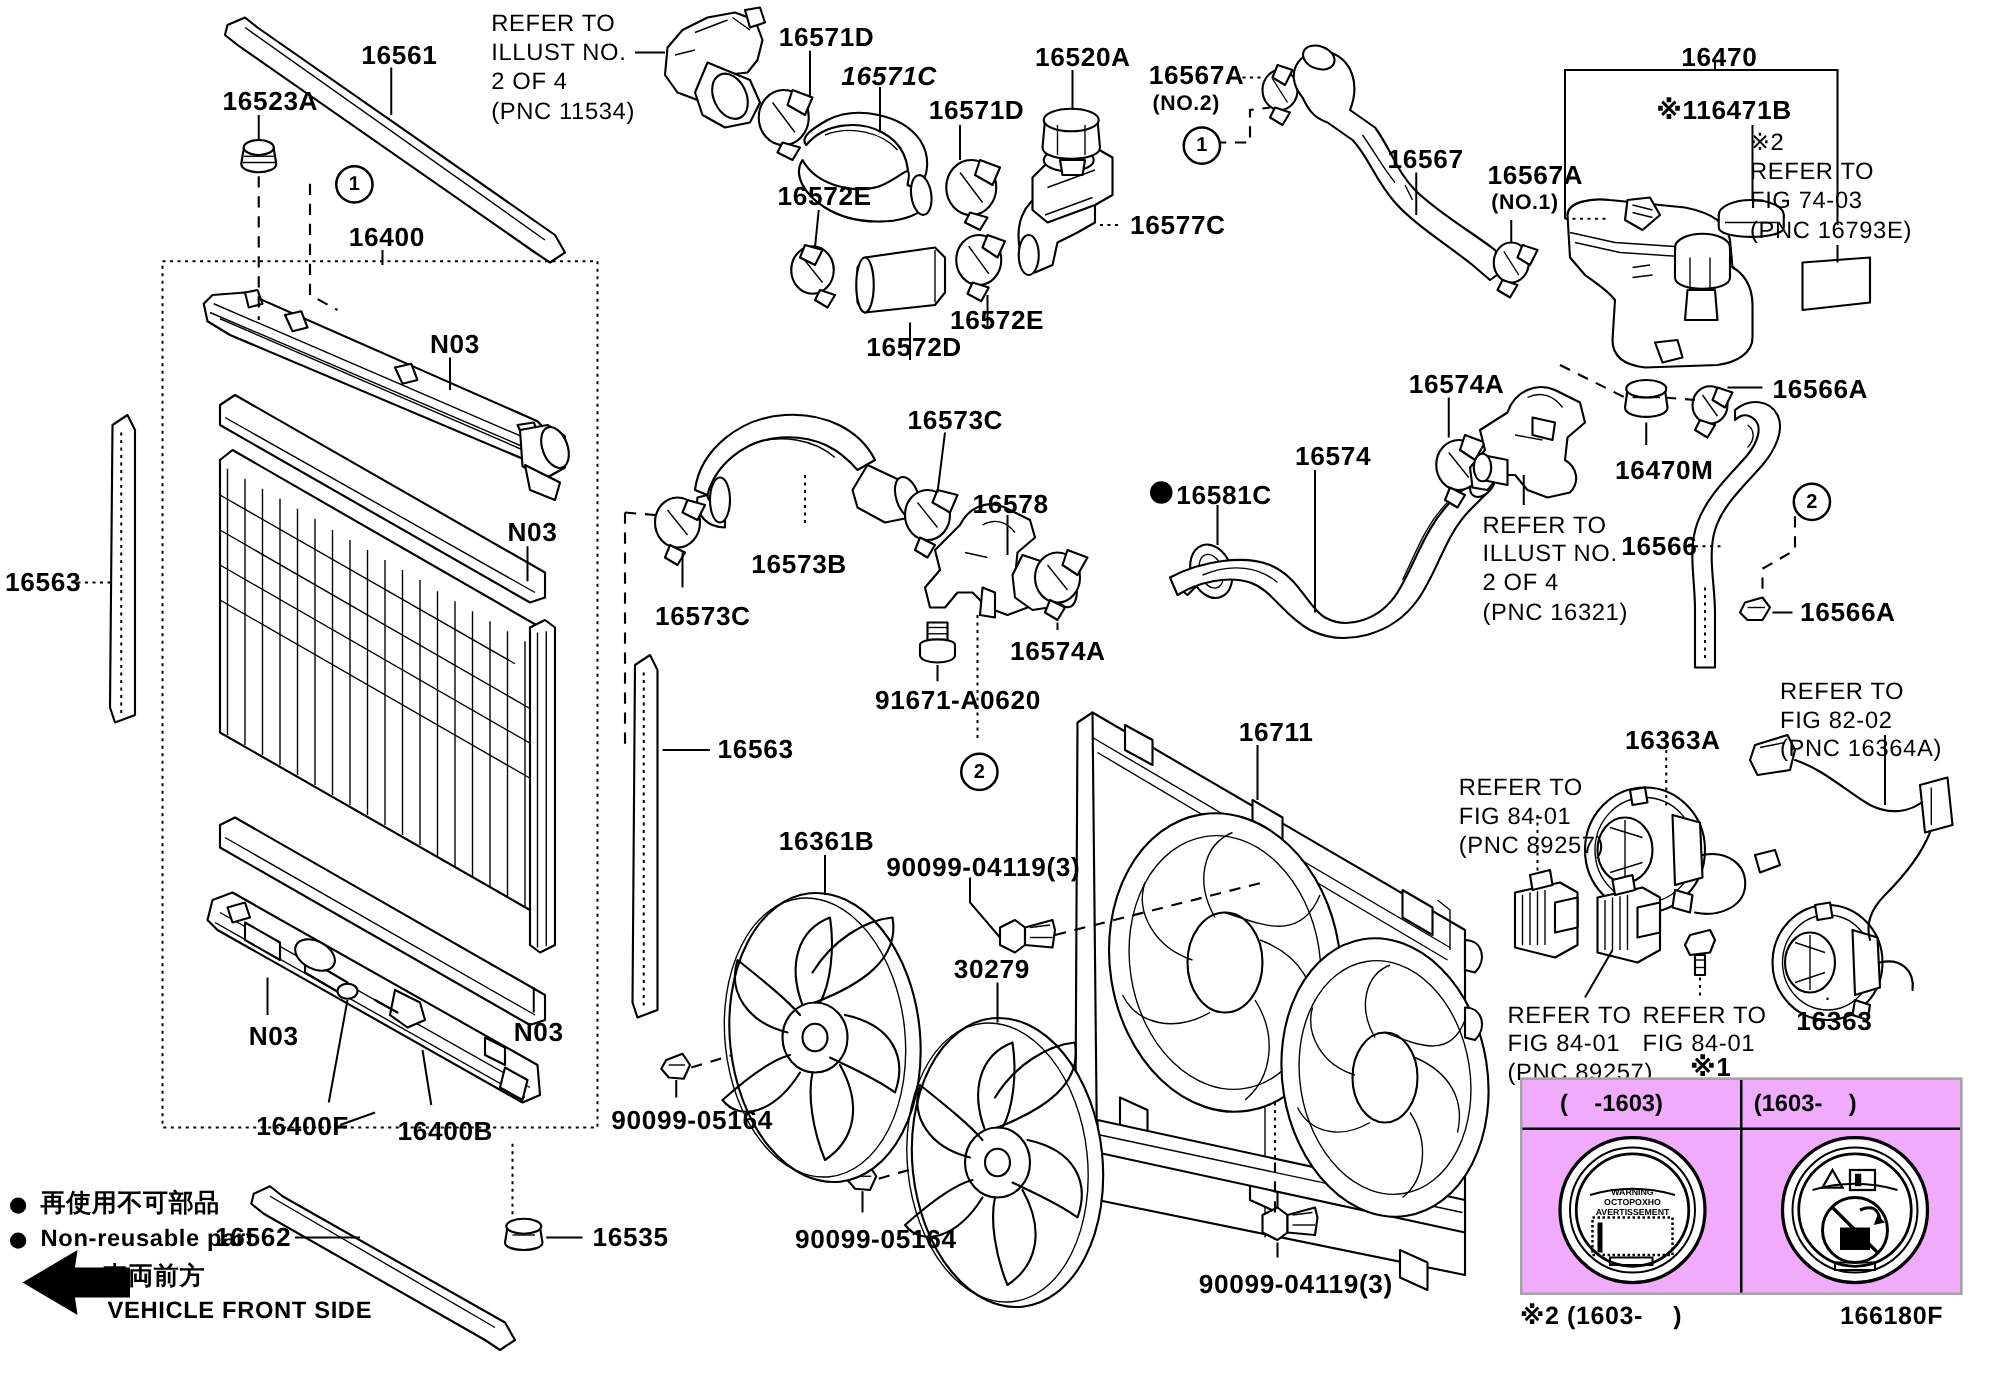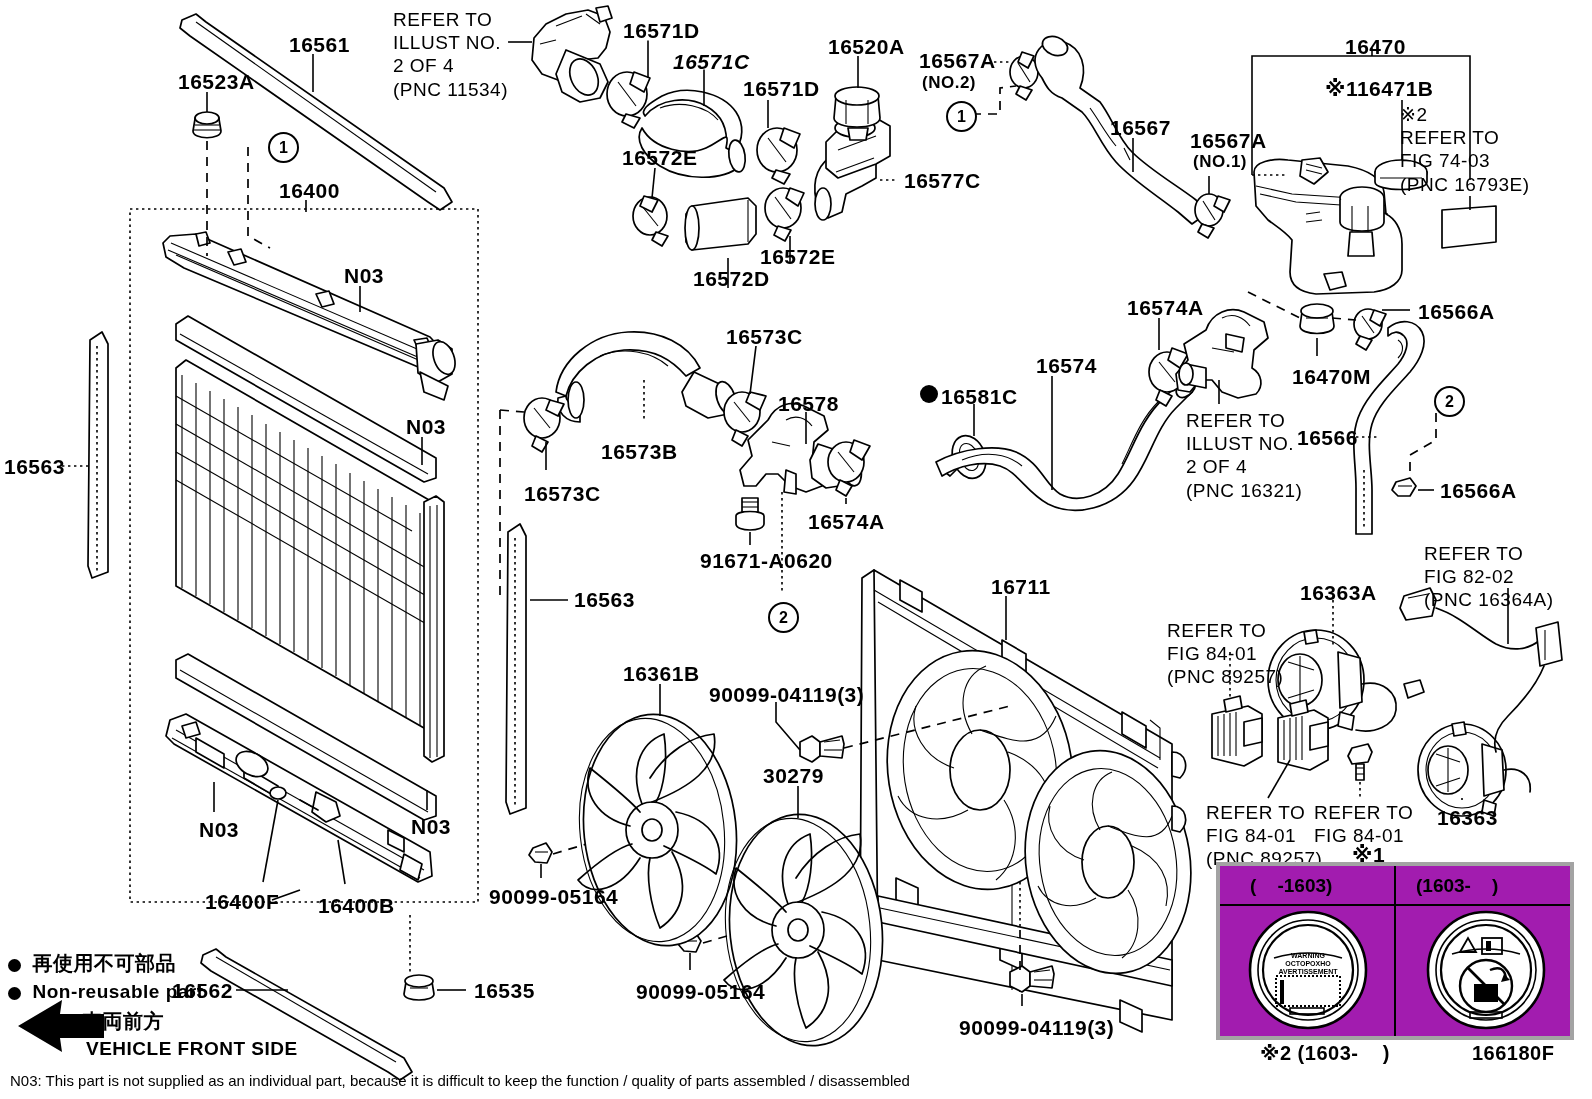--- a/index.html
+++ b/index.html
@@ -13,21 +13,21 @@
   .lbl.ref{font-size:19px;font-weight:400;line-height:1.22;}
   .lbl.note{font-size:15px;font-weight:400;letter-spacing:0px;}
   .lbl.jp{font-size:20px;font-weight:700;}
   .lbl.vfs{font-size:19px;font-weight:700;letter-spacing:.5px;}
   .lbl.code{font-size:20px;font-weight:700;}
   .bullet{display:inline-block;width:13px;height:13px;border-radius:50%;
           background:#000;vertical-align:middle;margin-right:7px;}
   .circnum{position:absolute;width:27px;height:27px;border:2px solid #000;border-radius:50%;
            display:flex;align-items:center;justify-content:center;font-size:16px;font-weight:700;
            background:#fff;}
-  .capbox{position:absolute;border:4px solid #a3a3a3;background:#a21caf;}
+  .capbox{position:absolute;border:2px solid #a3a3a3;background:#f0abfc;}
   .caphdr{position:absolute;font-size:19px;font-weight:700;white-space:pre;}
 </style>
 </head>
 <body>
 
 <div id="stage">
 
 <svg id="art" viewBox="0 0 1592 1099">
   <defs>
     <style>
@@ -690,21 +690,21 @@
       <div class="circnum" style="left: 268px; top: 132px;">1</div>
       <div class="circnum" style="left: 946px; top: 101px;">1</div>
       <div class="circnum" style="left: 768px; top: 602px;">2</div>
       <div class="circnum" style="left: 1434px; top: 386px;">2</div>
     </div>
 
 <div class="capbox" style="left:1216px;top:862px;width:350px;height:170px;">
   <div style="position:absolute;left:0;top:0;width:100%;height:38px;border-bottom:2px solid #000;"></div>
   <div style="position:absolute;left:174px;top:0;width:2px;height:170px;background:#000;"></div>
   <div class="caphdr" style="left:30px;top:9px;">(    -1603)</div>
-  <div class="caphdr" style="left:196px;top:9px;text-align:center;">(1603-    )</div>
+  <div class="caphdr" style="left:185px;top:9px;text-align:center;">(1603-    )</div>
 
   <svg style="position:absolute;left:18px;top:42px;" width="140" height="124" viewBox="0 0 140 124">
     <circle cx="70" cy="62" r="58" fill="#fff" stroke="#000" stroke-width="2.6"></circle>
     <circle cx="70" cy="62" r="50" fill="#fff" stroke="#000" stroke-width="1.6"></circle>
     <circle cx="70" cy="62" r="45" fill="#fff" stroke="#000" stroke-width="2.2"></circle>
     <path d="M36 50 Q70 40 104 50" fill="none" stroke="#000" stroke-width="1.6"></path>
     <rect x="38" y="68" width="64" height="30" fill="none" stroke="#000" stroke-width="2" stroke-dasharray="2 2"></rect>
     <rect x="42" y="72" width="4" height="24" fill="#000"></rect>
     <rect x="52" y="100" width="34" height="6" fill="none" stroke="#000" stroke-width="1.6"></rect>
     <text x="70" y="50" font-family="Liberation Sans, sans-serif" font-size="7" font-weight="700" text-anchor="middle" fill="#000">WARNING</text>
@@ -722,29 +722,28 @@
     <rect x="70" y="33" width="5" height="10" fill="#000"></rect>
     <circle cx="70" cy="78" r="26" fill="none" stroke="#000" stroke-width="2.4"></circle>
     <path d="M52 60 L88 96" stroke="#000" stroke-width="2.6"></path>
     <rect x="58" y="76" width="24" height="18" fill="#000"></rect>
     <path d="M74 62 q14 -6 16 8" fill="none" stroke="#000" stroke-width="2.4"></path>
     <path d="M88 66 l6 6 l-9 2 Z" fill="#000"></path>
     <rect x="54" y="104" width="32" height="6" fill="none" stroke="#000" stroke-width="1.6"></rect>
   </svg>
 </div>
 
-<div class="lbl code" style="left:1216px;top:1042px;margin-left:44px;">※2 (1603-    )</div>
+<div class="lbl code" style="left:1216px;top:1042px;">※2 (1603-    )</div>
 <div class="lbl code" style="left:1472px;top:1042px;">166180F</div>
 
 <div style="position:absolute;left:8px;top:952px;">
   <span class="bullet"></span>
   <span class="lbl jp" style="position:static;">再使用不可部品</span>
 </div>
 <div style="position:absolute;left:8px;top:981px;">
   <span class="bullet"></span>
   <span class="lbl vfs" style="position:static;">Non-reusable part</span>
 </div>
 <div class="lbl jp" style="left:82px;top:1010px;">車両前方</div>
 <div class="lbl vfs" style="left:86px;top:1038px;">VEHICLE FRONT SIDE</div>
 
-<div class="lbl note" style="left:10px;top:1072px;">N03: This part is not supplied as an individual part, because it is difficult to keep the function / quality of parts assembled / disassembled</div>
 
 </div>
 
 </body></html>

